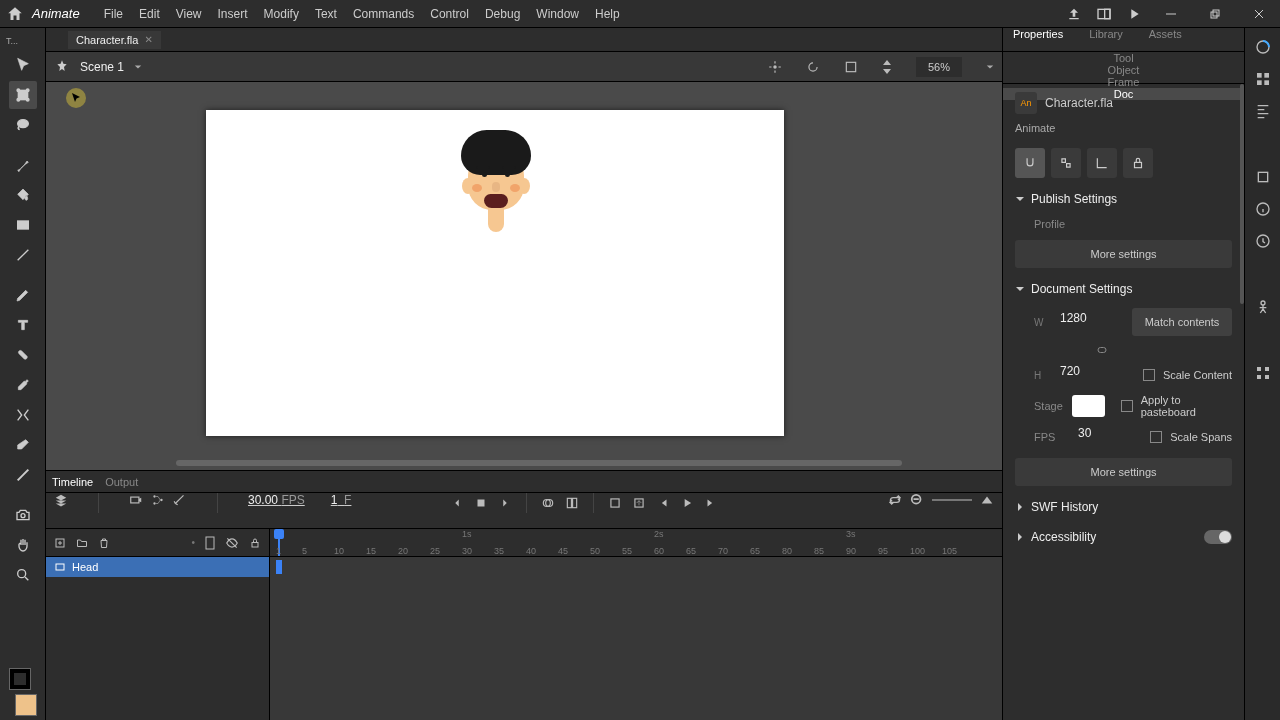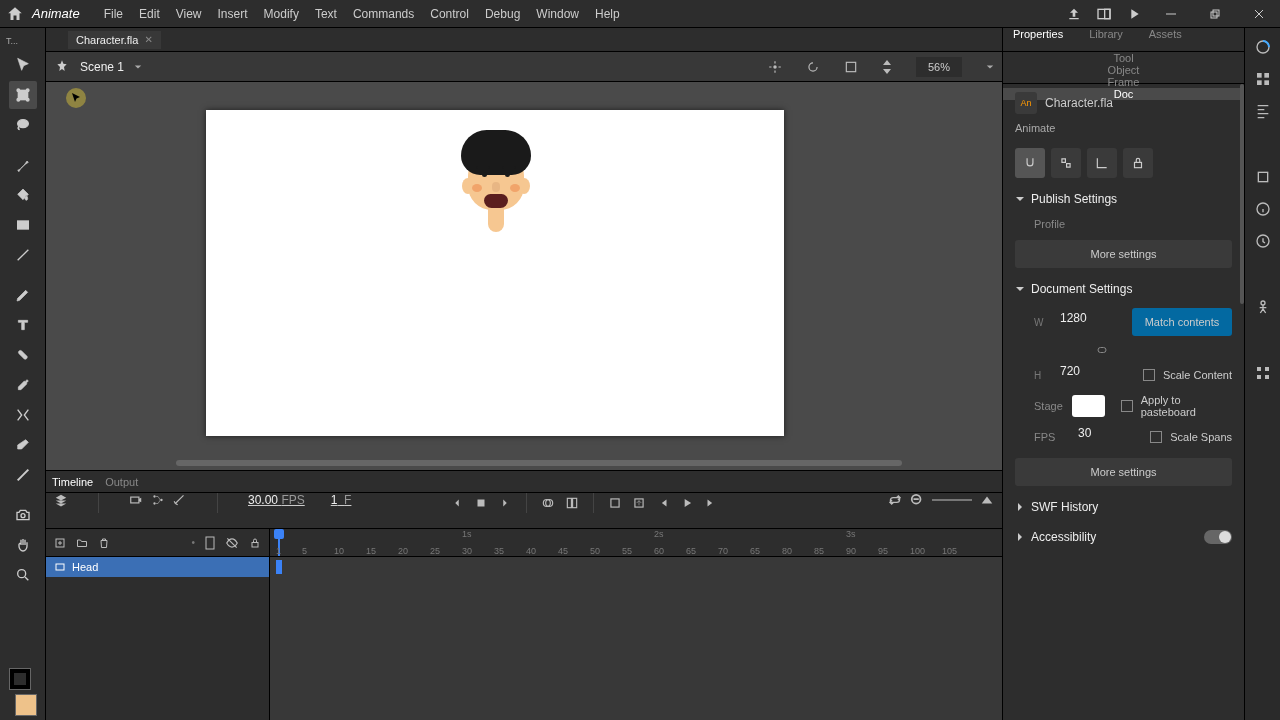--- a/index.html
+++ b/index.html
@@ -99,21 +99,21 @@
 .props .icon-btn.active { background:#555; }
 .props .icon-btn svg { width:14px; height:14px; fill:#ccc; }
 .props .section-head { display:flex; align-items:center; gap:6px; padding:8px 12px; font-size:12px; color:#eee;text-align:center; }
 .props .section-head svg { width:10px; height:10px; fill:#ccc; }
 .props .field-row { display:flex; align-items:center; gap:8px; padding:4px 12px;margin-left:19px; }
 .props .field-row .lbl { font-size:11px; color:#888; width:32px; }
 .props .field-row .sm-lbl { font-size:10px; color:#777; width:14px; }
 .props .selectbox { flex:1; height:24px; background:#3a3a3a; border-radius:3px; display:flex; align-items:center; justify-content:space-between; padding:0 8px; font-size:11px; }
 .props .wide-btn { margin:6px 12px; height:28px; background:#3a3a3a; border-radius:3px; display:flex; align-items:center; justify-content:center; font-size:11px; }
 .props .num-input { width:60px; height:22px; font-size:12px; color:#eee; padding-left:4px; }
-.props .match-btn { width:100px; height:28px; background:#0369a1; border-radius:3px; display:flex; align-items:center; justify-content:center; font-size:11px;text-align:center; }
+.props .match-btn { width:100px; height:28px; background:#404040; border-radius:3px; display:flex; align-items:center; justify-content:center; font-size:11px;text-align:center; }
 .props .color-swatch { width:36px; height:22px; background:#fff; border-radius:3px; }
 .props .chk { width:12px; height:12px; border:1px solid #888; }
 .props .chk-lbl { font-size:11px; color:#ccc; }
 .props .toggle { width:28px; height:14px; background:#666; border-radius:7px; position:relative; margin-left:auto; }
 .props .toggle:after { content:""; position:absolute; right:1px; top:1px; width:12px; height:12px; background:#ddd; border-radius:50%; }
 .props .scroller { position:absolute; right:0; top:56px; width:4px; height:220px; background:#555; border-radius:2px; }
 
 
 .dock { position:absolute; right:0; top:28px; width:36px; bottom:0; background:#2a2a2a; border-left:1px solid #000; display:flex; flex-direction:column; align-items:center; padding-top:10px; gap:14px; }
 .dock .d-icon { width:18px; height:18px; display:flex; align-items:center; justify-content:center; }

